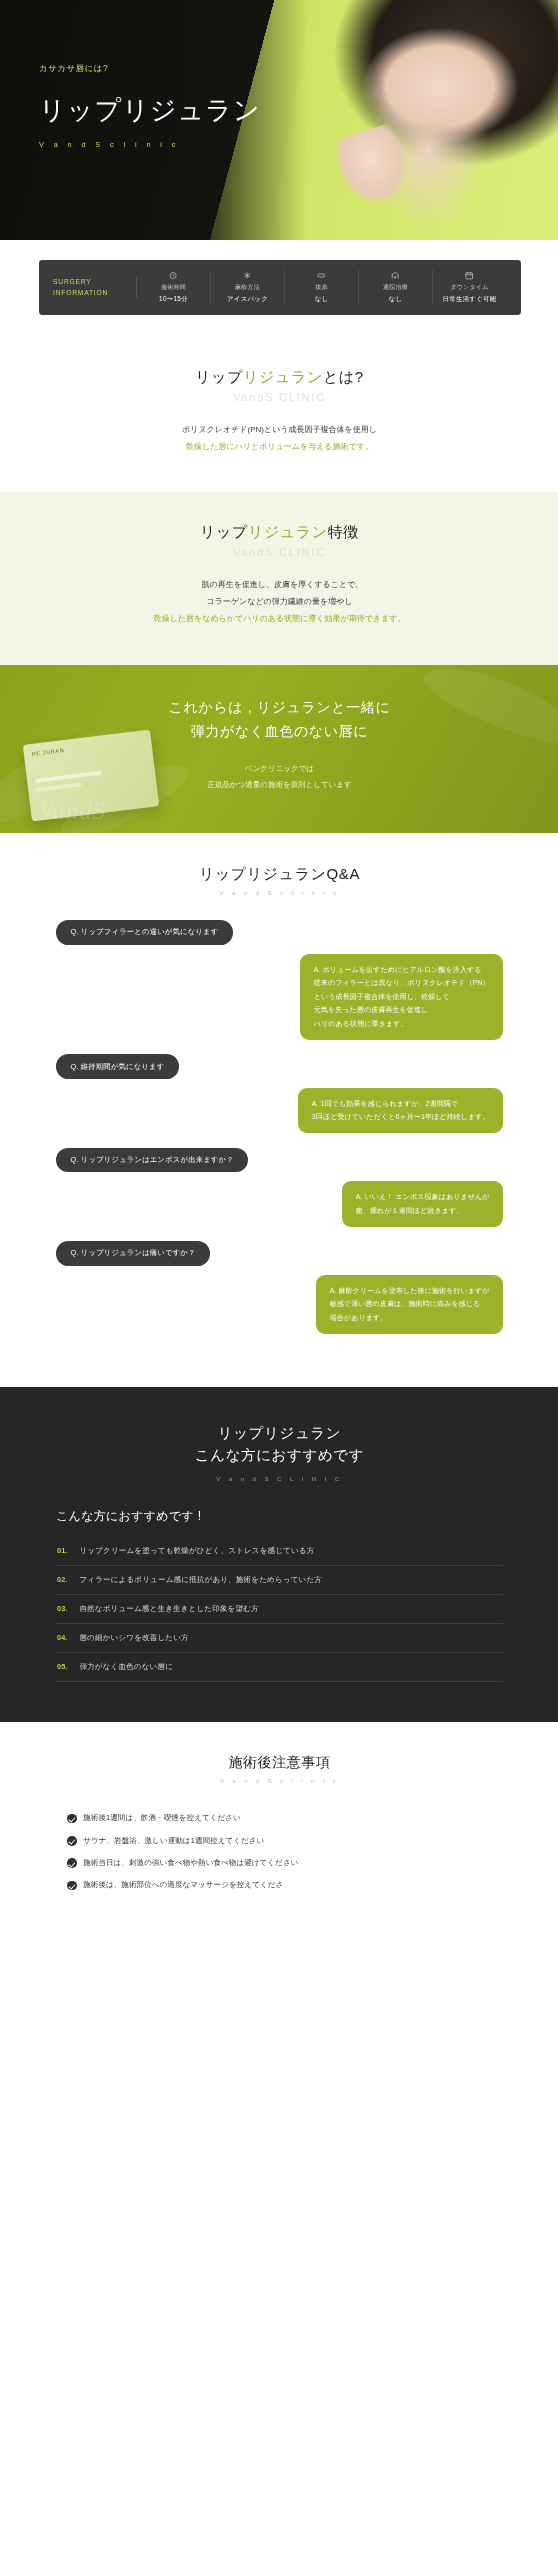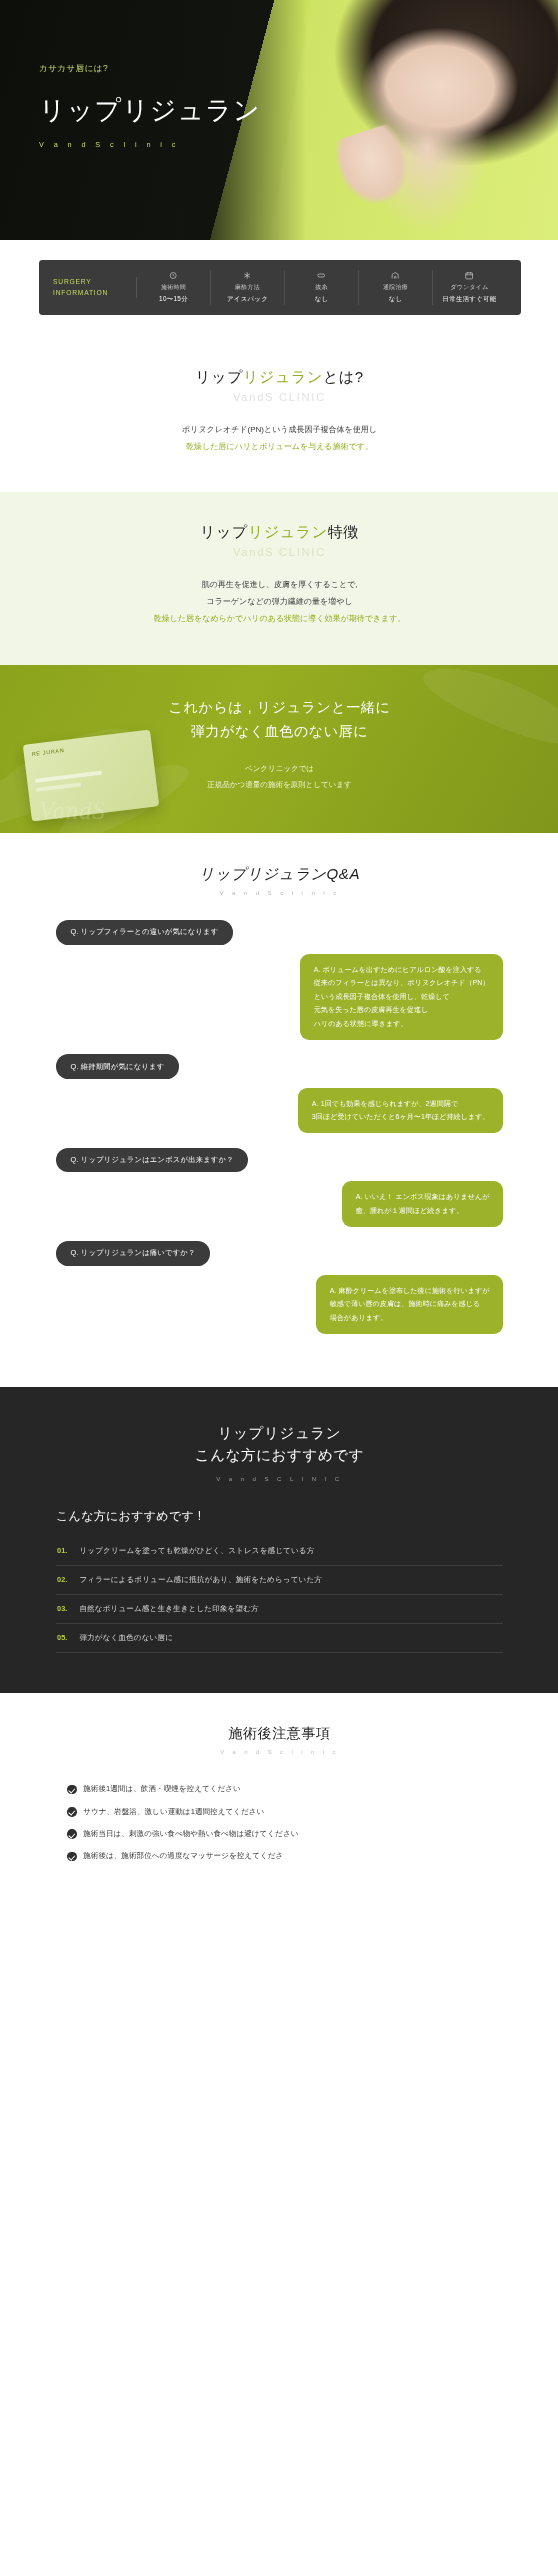--- a/index.html
+++ b/index.html
@@ -125,21 +125,21 @@
   }
   .banner-text { position: relative; z-index: 3; text-align: center; padding-top: 31px; }
   .banner-h1 { color: #ffffff; font-size: 14px; letter-spacing: 0.6px; line-height: 1.7; }
   .banner-sub {
     margin-top: 19px; color: #eef5d2; font-size: 7.5px; line-height: 1.9;
   }
 
   
   .qa { background: #ffffff; padding: 32px 0 39px; }
   .qa-head { text-align: center; margin-bottom: 23.5px; }
-  .qa-head h2 { font-size: 15px; font-weight: 400; letter-spacing: 0.6px; color: #1d1d1d; font-style: italic; }
+  .qa-head h2 { font-size: 15px; font-weight: 400; letter-spacing: 0.6px; color: #1d1d1d; }
   .qa-head .brand { margin-top: 5.6px; font-size: 6.1px; letter-spacing: 3.4px; color: #b9b9b9; }
   .qa-list { width: 447px; margin: 0 auto; }
   .bubble-q {
     background: #3b3b3b; color: #ffffff; border-radius: 12.3px;
     padding: 7.3px 14.5px; font-size: 7.3px; display: inline-block;
     margin-bottom: 9px; letter-spacing: 0.2px;
   }
   .bubble-a {
     background: #9bb22a; color: #ffffff; border-radius: 9px;
     padding: 9px 13.4px; font-size: 7px; line-height: 1.95;
@@ -364,20 +364,24 @@
       </div>
       <div class="rec-item">
         <span class="rec-num">02.</span>
         <span class="rec-txt">フィラーによるボリューム感に抵抗があり、施術をためらっていた方</span>
       </div>
       <div class="rec-item">
         <span class="rec-num">03.</span>
         <span class="rec-txt">自然なボリューム感と生き生きとした印象を望む方</span>
       </div>
       <div class="rec-item">
+        <span class="rec-num">04.</span>
+        <span class="rec-txt">唇の細かいシワを改善したい方</span>
+      </div>
+      <div class="rec-item">
         <span class="rec-num">05.</span>
         <span class="rec-txt">弾力がなく血色のない唇に</span>
       </div>
     </div>
   </section>
 
   <section class="notice">
     <div class="notice-head">
       <h2>施術後注意事項</h2>
       <div class="brand">V a n d S   c l i n i c</div>

